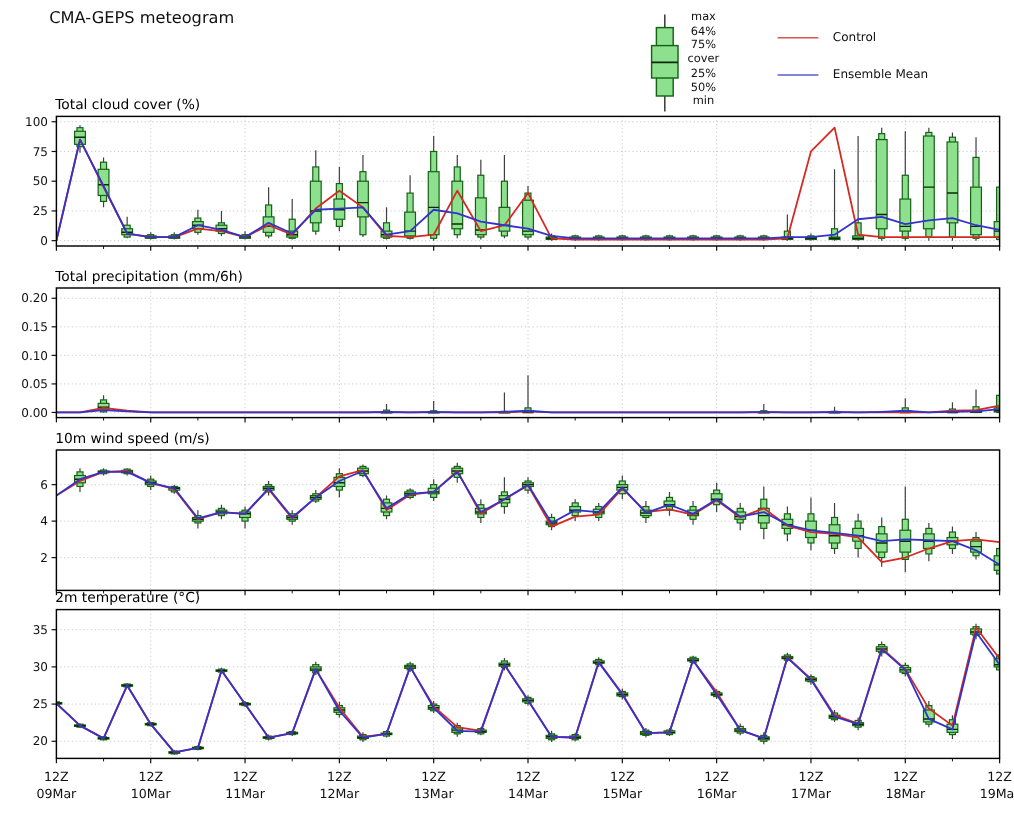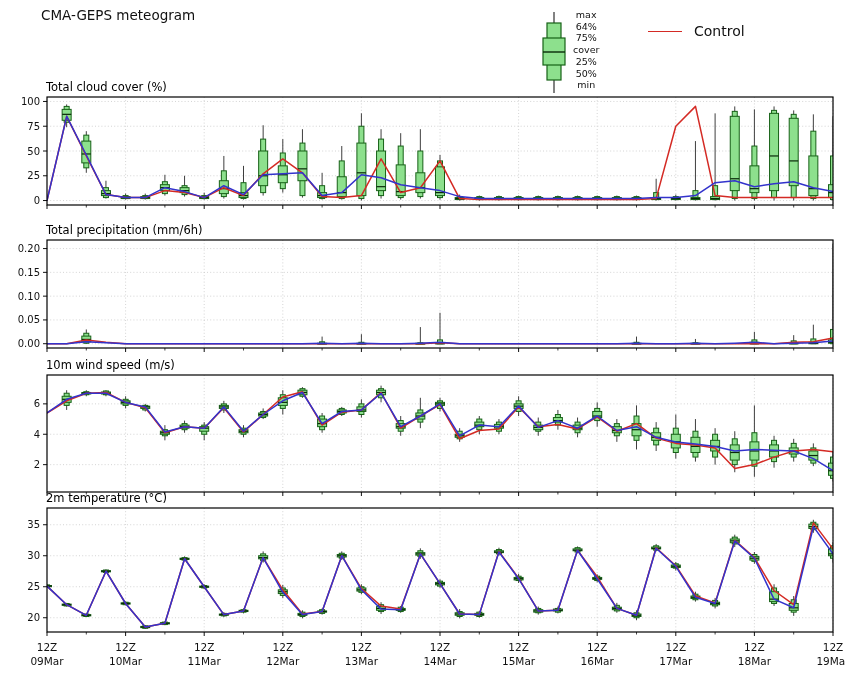--- a/index.html
+++ b/index.html
@@ -3,21 +3,21 @@
 <meta charset="utf-8">
 <style>
   html,body{margin:0;padding:0;background:#fff;}
   body{width:845px;height:680px;position:relative;overflow:hidden;
        font-family:"DejaVu Sans",sans-serif;color:#111;}
   .hdr{position:absolute;left:41px;top:6px;font-size:13.5px;line-height:19.5px;}
   .hdr div{white-space:nowrap;}
   .legend-wrap{position:absolute;left:540px;top:8px;display:flex;text-align:center;}
   .glyph-col{width:30px;}
   .lab-col{font-size:9.5px;line-height:11.7px;margin-left:3px;margin-top:1px;}
-  .line-legend{position:absolute;left:648px;top:20px;font-size:14px;}
+  .line-legend{position:absolute;left:648px;top:20px;font-size:10px;}
   .line-legend .row{display:flex;align-items:center;height:22px;margin-bottom:9px;}
   .swatch{width:34px;height:0;border-top:1.6px solid #000;margin-right:12px;}
   #chart{position:absolute;left:0;top:0;}
 </style>
 </head>
 <body>
 
 <div class="hdr">
   <div>CMA-GEPS meteogram</div>
 </div>
@@ -39,20 +39,24 @@
     <div>25%</div>
     <div>50%</div>
     <div>min</div>
   </div>
 </div>
 
 <div class="line-legend">
   <div class="row">
     <div class="swatch" style="border-top-color: rgb(212, 42, 36);"></div>
     <span>Control</span>
+  </div>
+  <div class="row">
+    <div class="swatch" style="border-top-color: rgb(51, 51, 204);"></div>
+    <span>Ensemble Mean</span>
   </div>
 </div>
 
 <svg id="chart" width="845" height="680">
     <g>
       <clipPath id="clip0">
         <rect x="47" y="97" width="786" height="108"></rect>
       </clipPath>
       <rect x="47" y="97" width="786" height="108" fill="#fff"></rect>
       <line x1="47" x2="833" y1="200.54128440366972" y2="200.54128440366972" stroke="#c9c9c9" stroke-width="0.8" stroke-dasharray="1,2.2"></line>

